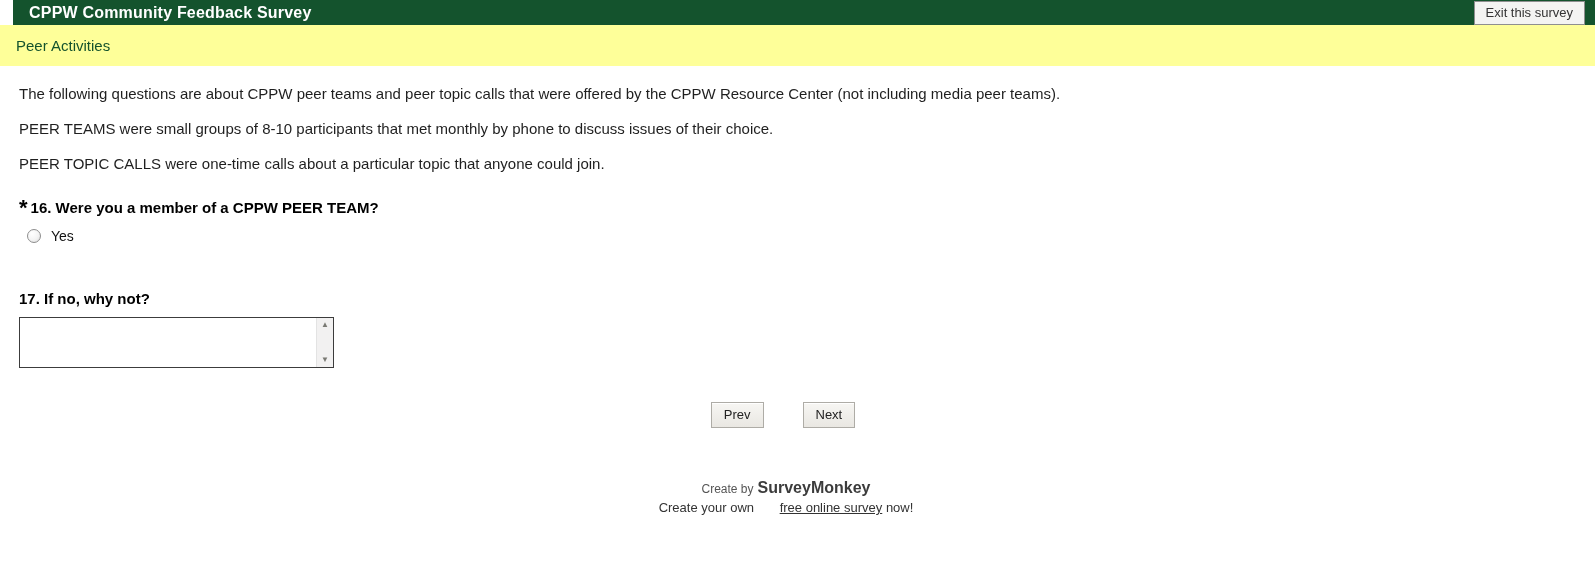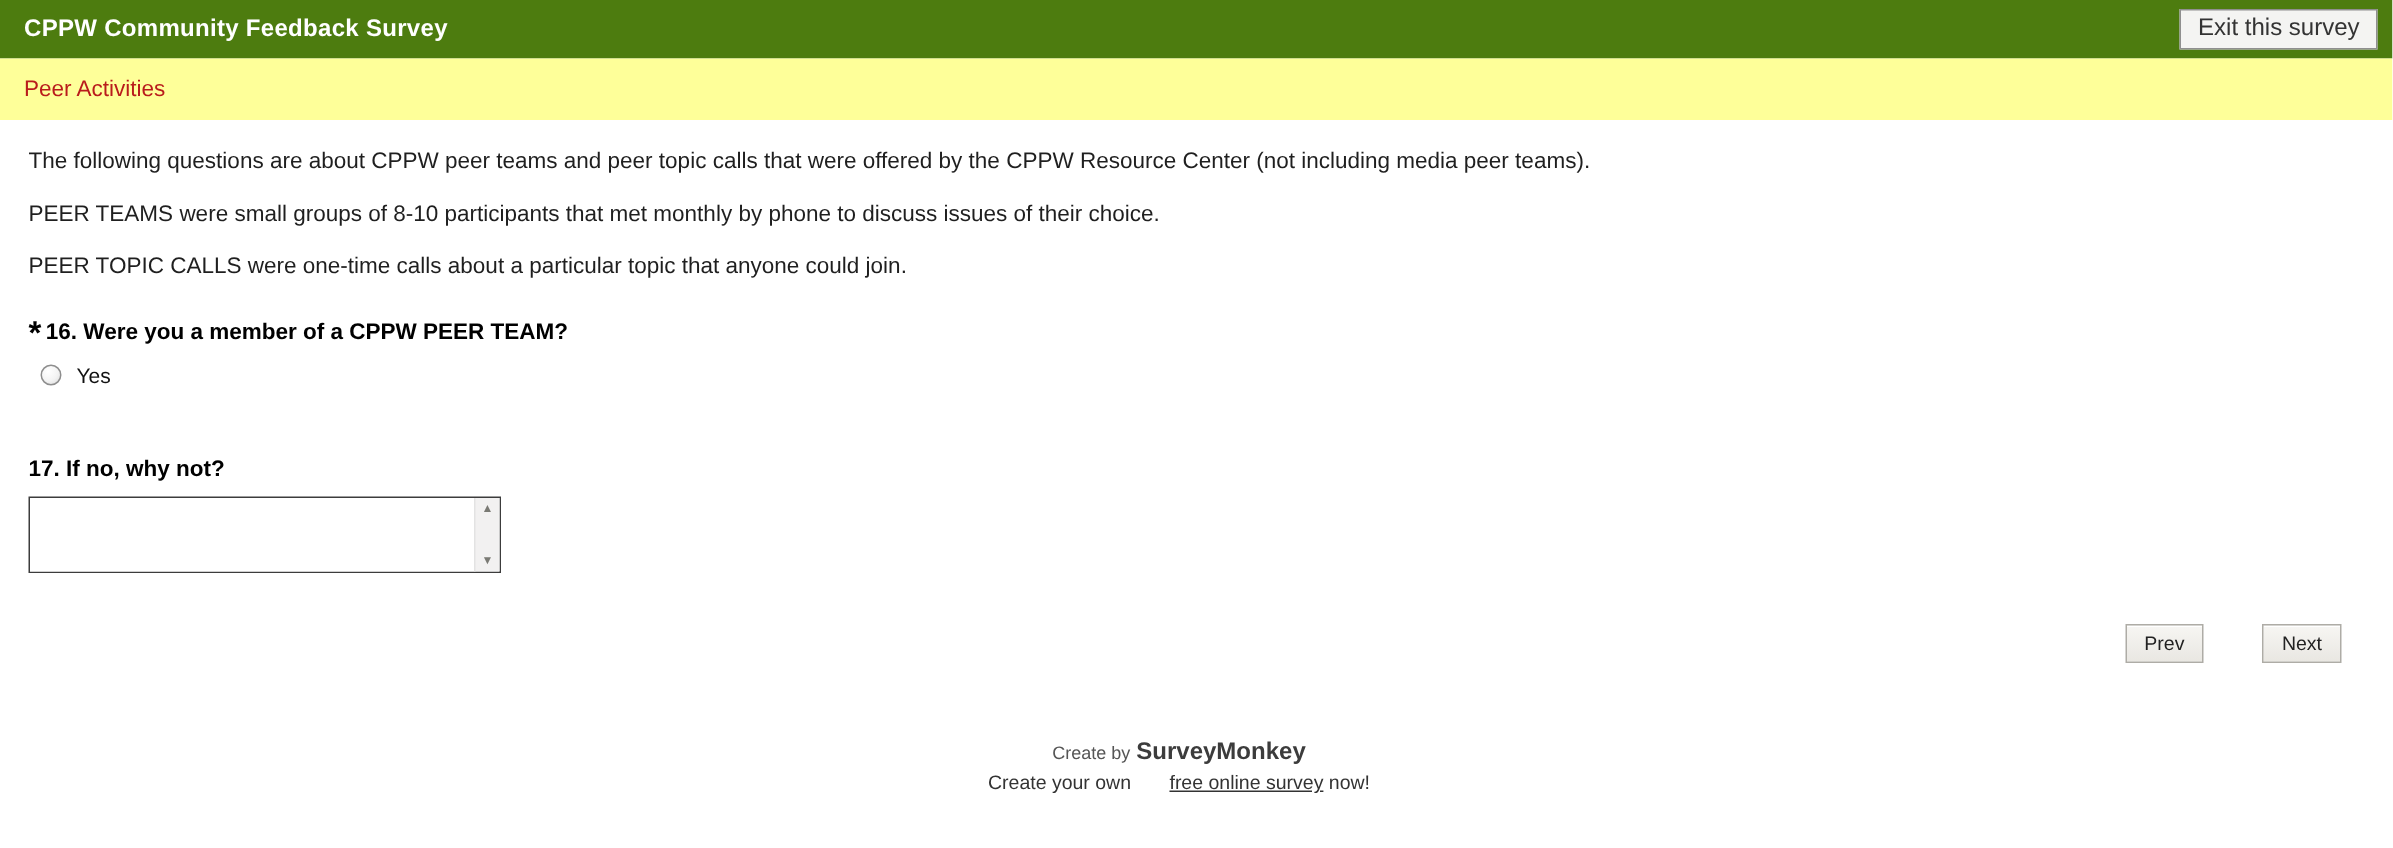--- a/index.html
+++ b/index.html
@@ -6,52 +6,53 @@
   html, body { width: 1595px; height: 565px; }
   body {
     font-family: "Liberation Sans", sans-serif;
     background: #ffffff;
     color: #1a1a1a;
     overflow: hidden;
   }
 
   
   .header {
-    height: 39px;
-    background: #4d7c0f;
+    height: 25px;
+    background: #14532d;
     display: flex;
     align-items: center;
     justify-content: space-between;
     padding: 0 10px 0 16px;
+    margin-left: 13px;
   }
   .header-title {
     color: #ffffff;
     font-size: 16px;
     font-weight: bold;
     letter-spacing: 0.2px;
   }
   .exit-btn {
     background: #f4f4f2;
     border: 1px solid #8f8f8f;
     color: #333333;
     font-family: "Liberation Sans", sans-serif;
-    font-size: 16px;
+    font-size: 13px;
     padding: 3px 11px 4px 11px;
     cursor: pointer;
   }
 
   
   .section-bar {
     height: 41px;
     background: #feff99;
     display: flex;
     align-items: center;
     padding-left: 16px;
     font-size: 15px;
-    color: #b91c1c;
+    color: #14532d;
   }
 
   
   .content { padding: 2px 20px 0 19px; }
   .intro p {
     font-size: 15px;
     color: #1f1f1f;
     margin-top: 17px;
     line-height: 18px;
   }
@@ -128,21 +129,21 @@
     line-height: 10px;
     cursor: default;
     user-select: none;
   }
 
   
   .nav-row {
     margin-top: 34px;
     width: 100%;
     display: flex;
-    justify-content: flex-end;
+    justify-content: center;
     gap: 39px;
     
     transform: translateX(-14px);
   }
   .nav-btn {
     font-family: "Liberation Sans", sans-serif;
     font-size: 13px;
     color: #222222;
     background: linear-gradient(#f7f6f3, #e9e7e2);
     border: 1px solid #aeaca6;

